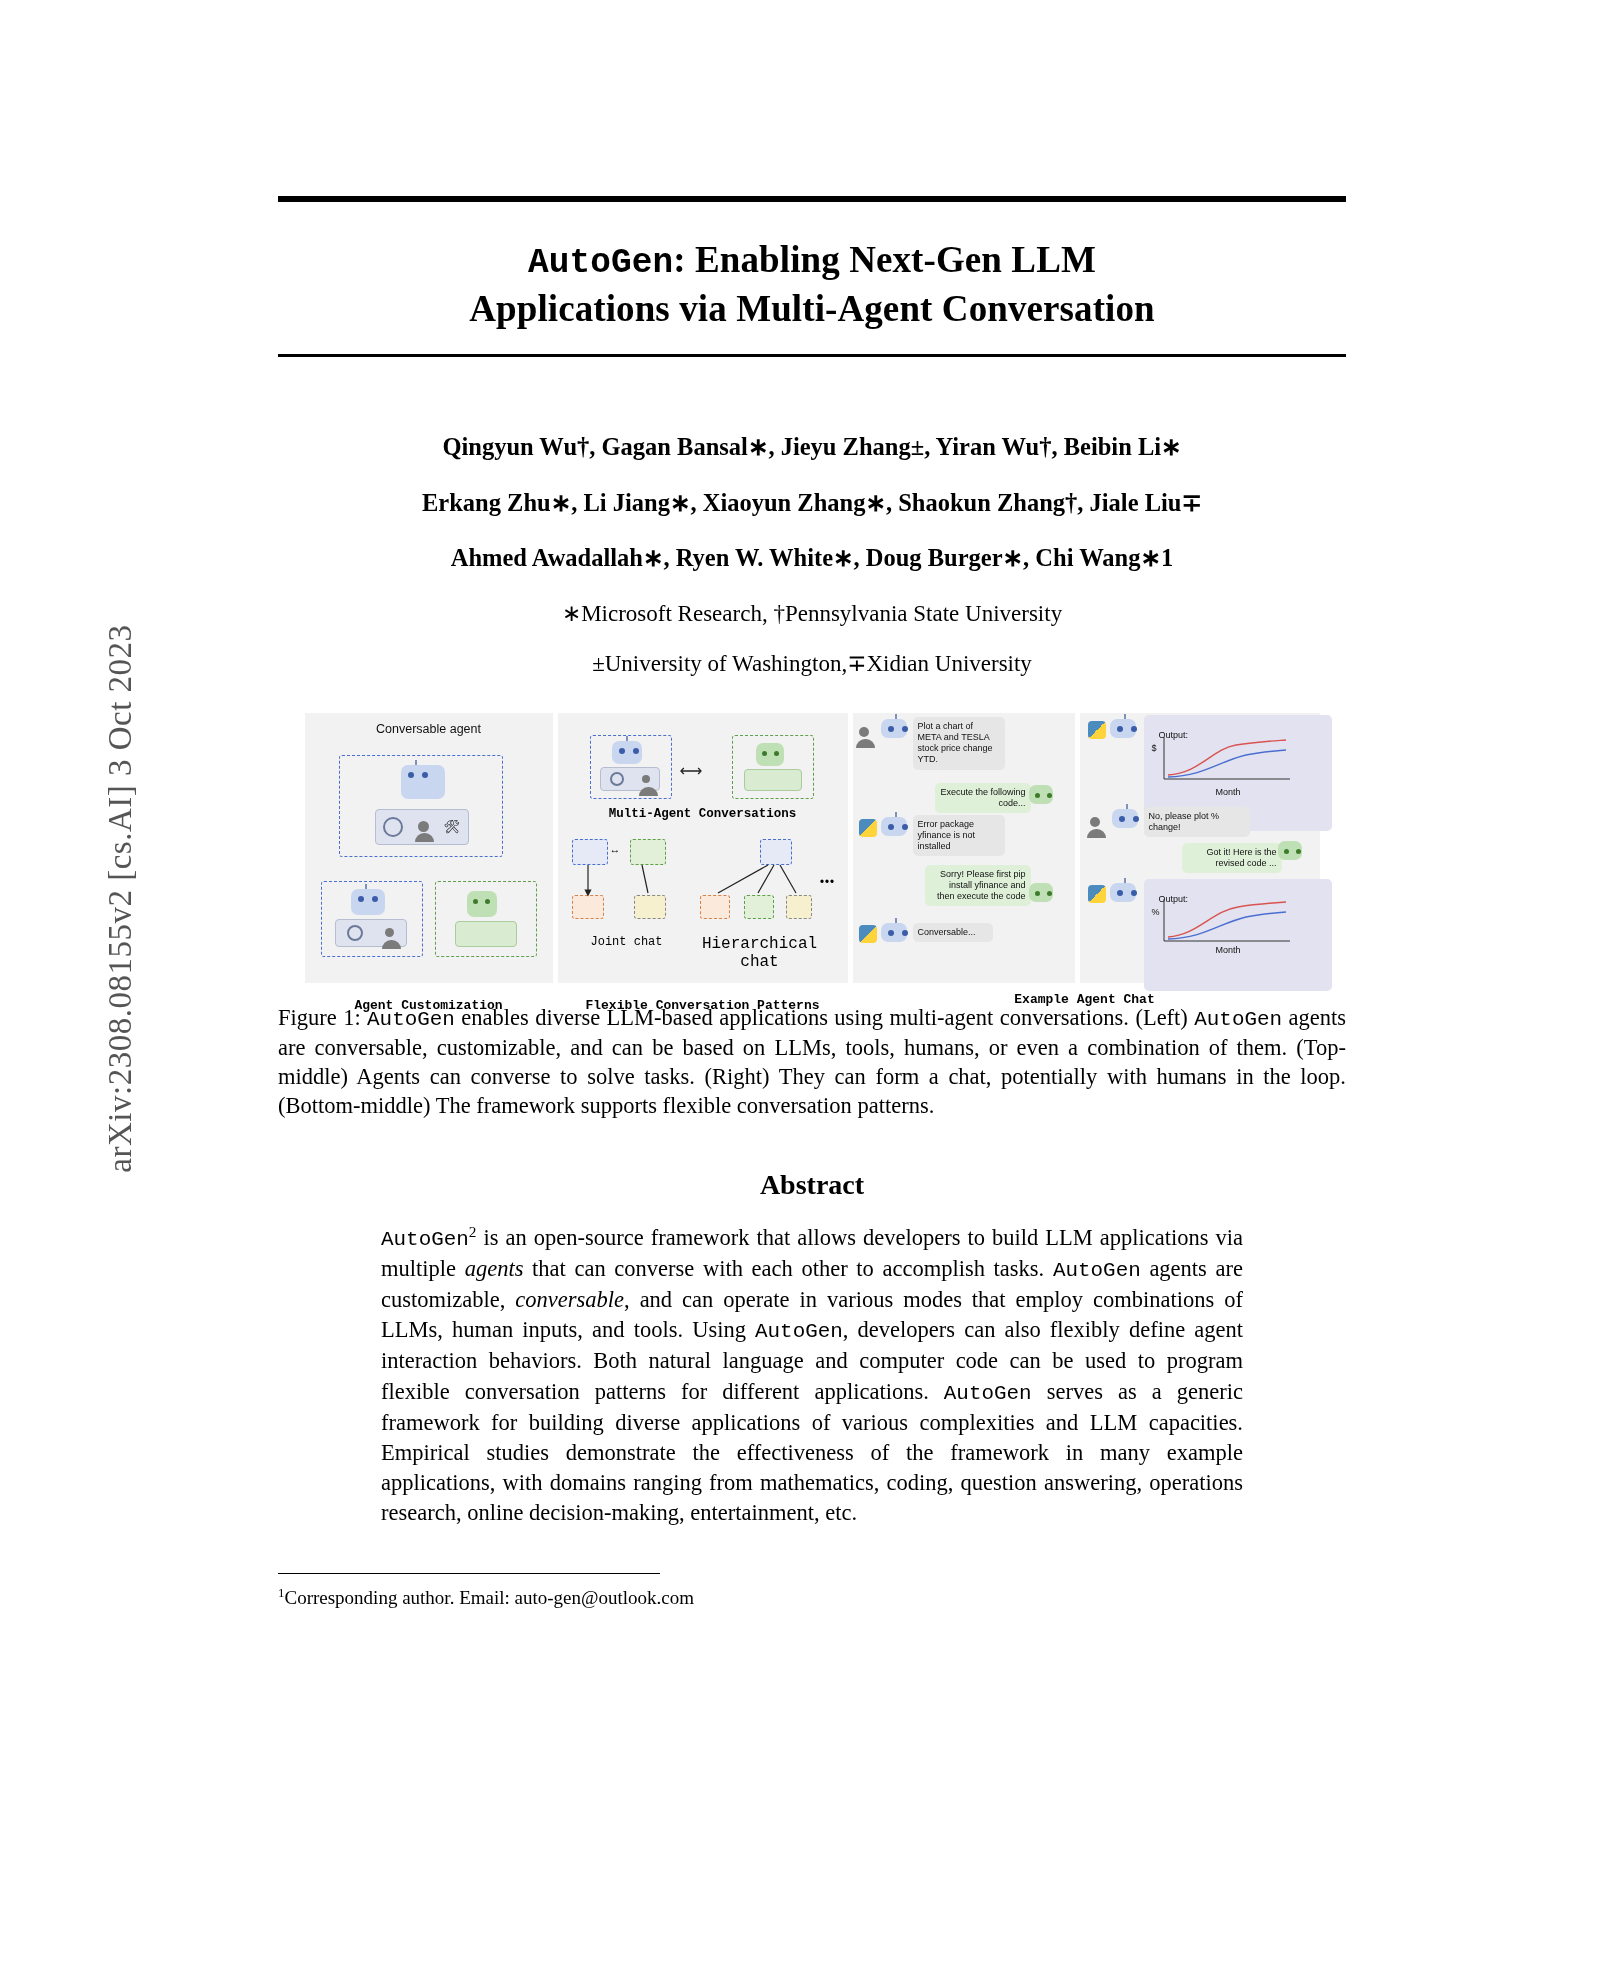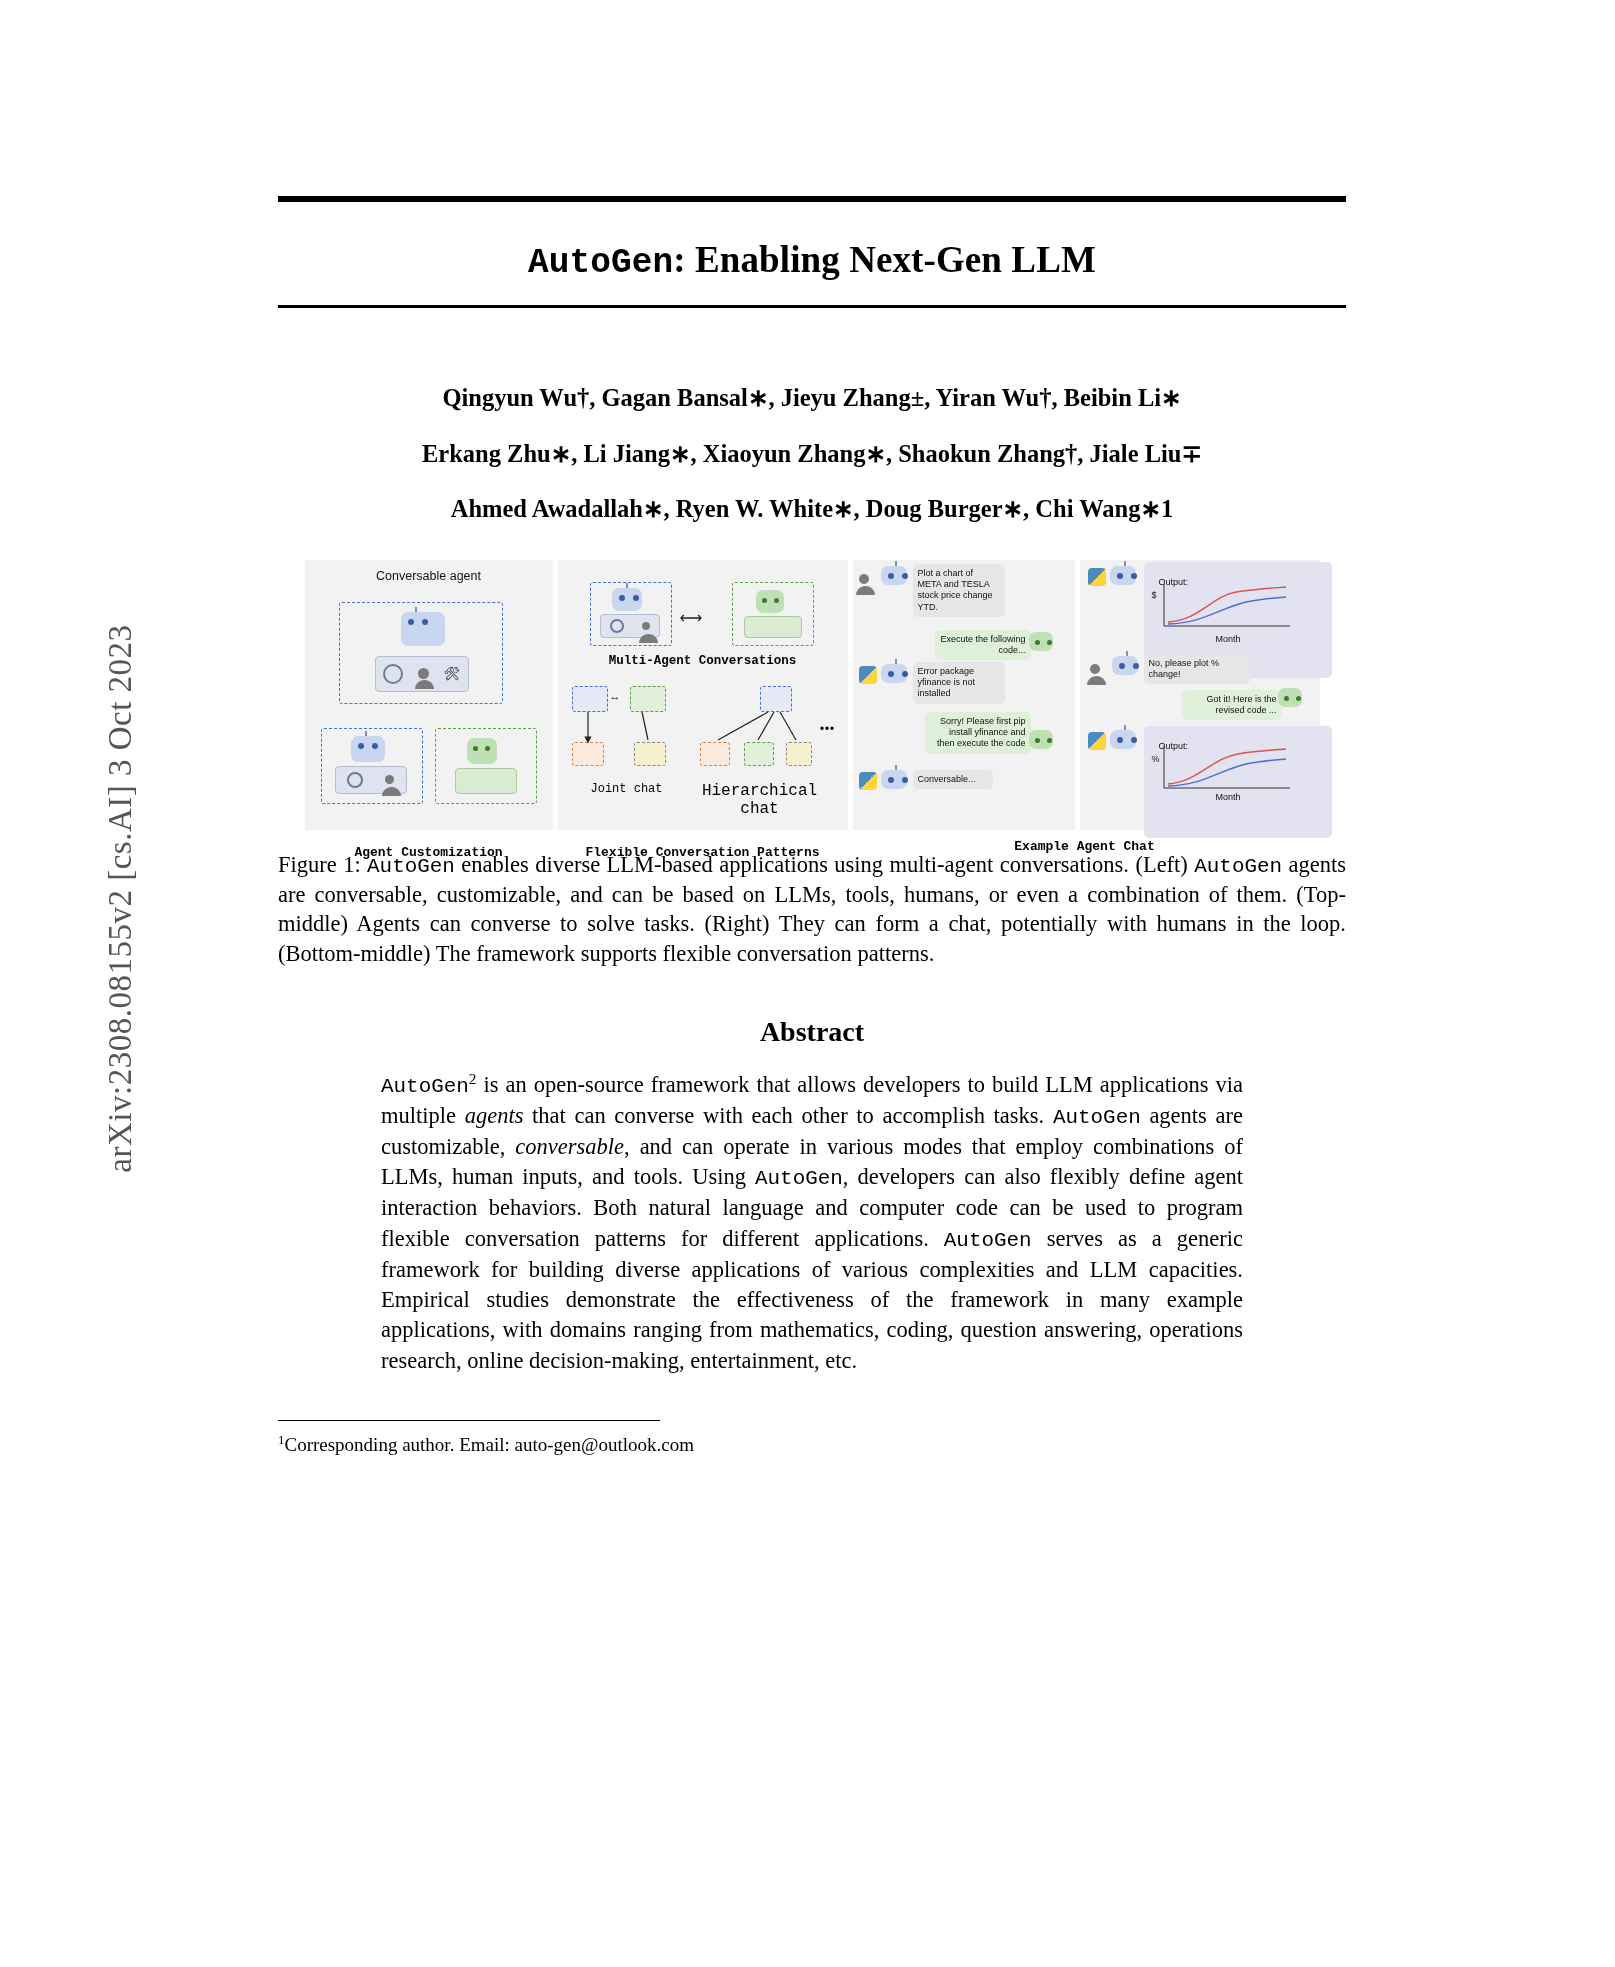--- a/index.html
+++ b/index.html
@@ -244,30 +244,35 @@
 <div class="page">
 
   <div class="arxiv-stamp">arXiv:2308.08155v2  [cs.AI]  3 Oct 2023</div>
 
   <div class="content">
 
     <div class="rule-top"></div>
 
     <h1 class="title">
       <span class="mono">AutoGen</span><span>: Enabling Next-Gen LLM</span><br>
+      <span>Applications via Multi-Agent Conversation</span>
     </h1>
 
     <div class="rule-bottom"></div>
 
     <div class="authors">
       <div class="line">Qingyun Wu†, Gagan Bansal∗, Jieyu Zhang±, Yiran Wu†, Beibin Li∗</div>
       <div class="line">Erkang Zhu∗, Li Jiang∗, Xiaoyun Zhang∗, Shaokun Zhang†, Jiale Liu∓</div>
       <div class="line">Ahmed Awadallah∗, Ryen W. White∗, Doug Burger∗, Chi Wang∗1</div>
     </div>
 
+    <div class="affil">
+      <div class="line">∗Microsoft Research, †Pennsylvania State University</div>
+      <div class="line">±University of Washington,∓Xidian University</div>
+    </div>
 
     <div class="figure">
 
       <div class="fig-panel p1" style="height:270px;">
         <div class="panel-title">Conversable agent</div>
 
         <div class="dash-blue" style="position:absolute; left:34px; top:42px; width:162px; height:100px;"></div>
         <div style="position:absolute; left:96px; top:52px;">
           <div class="bot" style="width:44px;height:34px;"></div>
         </div>

